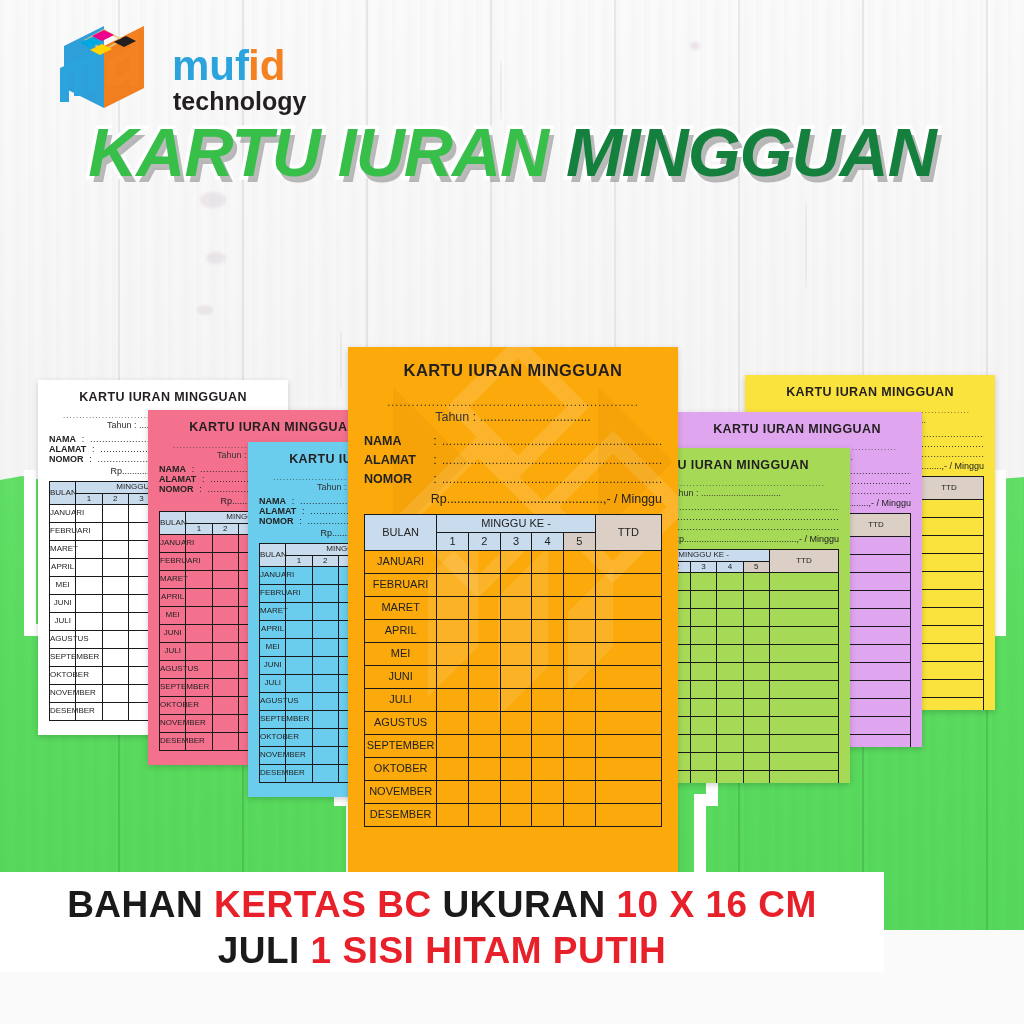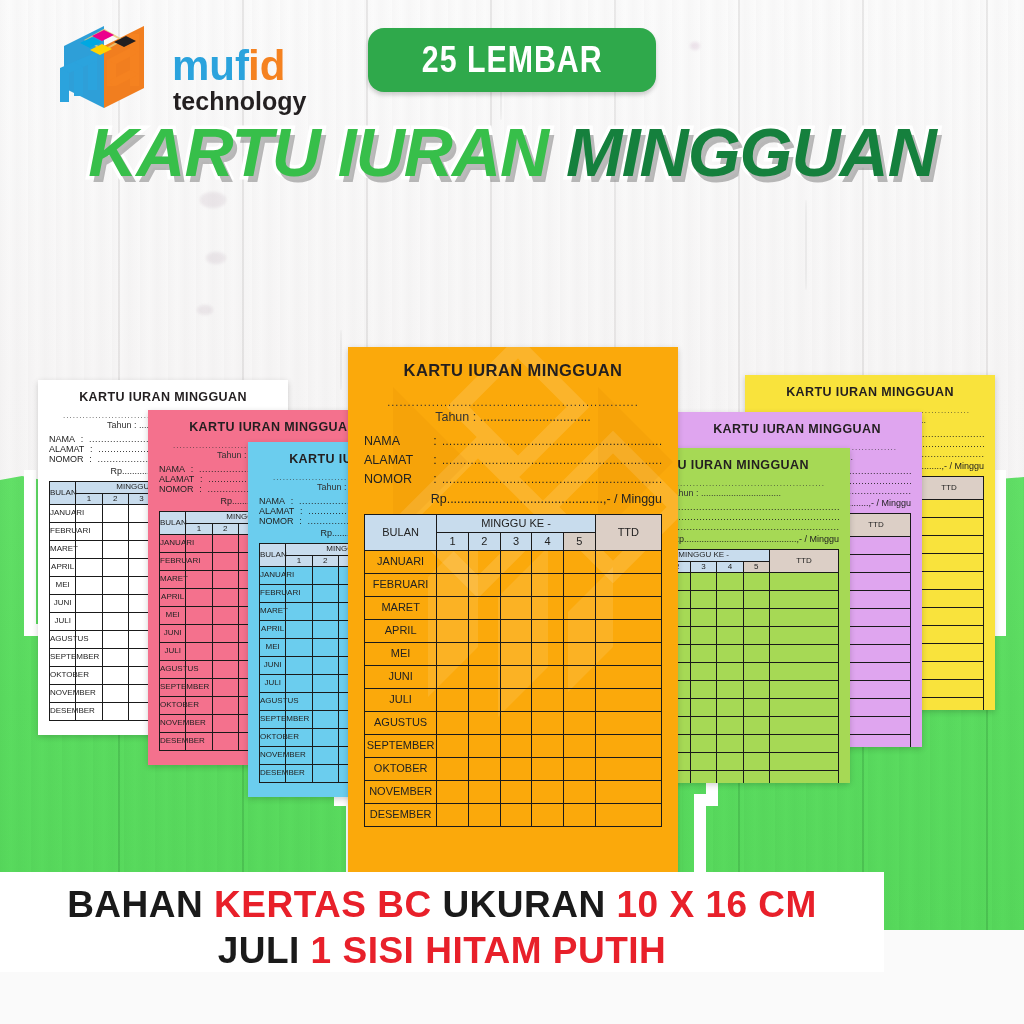--- a/index.html
+++ b/index.html
@@ -65,21 +65,21 @@
   .card-title{
     text-align:center;font-weight:bold;letter-spacing:.4px;color:#231f20;
     white-space:nowrap;
   }
   .dotline{
     text-align:center;letter-spacing:1px;color:#333;overflow:hidden;white-space:nowrap;
   }
   .tahun{text-align:center;white-space:nowrap;color:#333;}
   .fields{margin-top:4px;}
   .frow{display:flex;align-items:baseline;white-space:nowrap;}
-  .flabel{display:inline-block;}
+  .flabel{display:inline-block;font-weight:bold;}
   .fcolon{width:14px;display:inline-block;text-align:center;}
   .fdots{flex:1;overflow:hidden;letter-spacing:.5px;}
   .rpline{text-align:right;white-space:nowrap;margin-top:2px;}
   table.kartu{width:100%;border-collapse:collapse;table-layout:fixed;margin-top:5px;}
   table.kartu td,table.kartu th{
     border:1px solid #1a1a1a;text-align:center;font-weight:normal;padding:0;
     line-height:1.05;
   }
   .h-bulan{background:#c8dced;}
   .h-minggu{background:#c8dced;}
@@ -1269,23 +1269,20 @@
         <polygon points="62,16 74,10 84,15 72,21" fill="#231f20"></polygon>
         <polygon points="38,24 50,18 60,23 48,29" fill="#ffd400"></polygon>
       </g>
 
       <text x="120" y="54" font-family="Liberation Sans, sans-serif" font-size="42" font-weight="bold" fill="#2ba3dd">muf</text>
       <text x="196" y="54" font-family="Liberation Sans, sans-serif" font-size="42" font-weight="bold" fill="#f58220">id</text>
       <text x="121" y="84" font-family="Liberation Sans, sans-serif" font-size="25" font-weight="bold" fill="#231f20">technology</text>
     </svg>
   </div>
 
-  <div class="badge">
-    <span>25 LEMBAR</span>
-  </div>
 
   <div class="headline">
     <div class="hl1">
       <span class="g">KARTU IURAN </span><span class="r">MINGGUAN</span>
     </div>
   </div>
 
   <div class="footer">
     <div class="fl1">
       <span>BAHAN </span><span class="fred">KERTAS BC</span><span>  UKURAN </span><span class="fred">10 X 16 CM</span>

